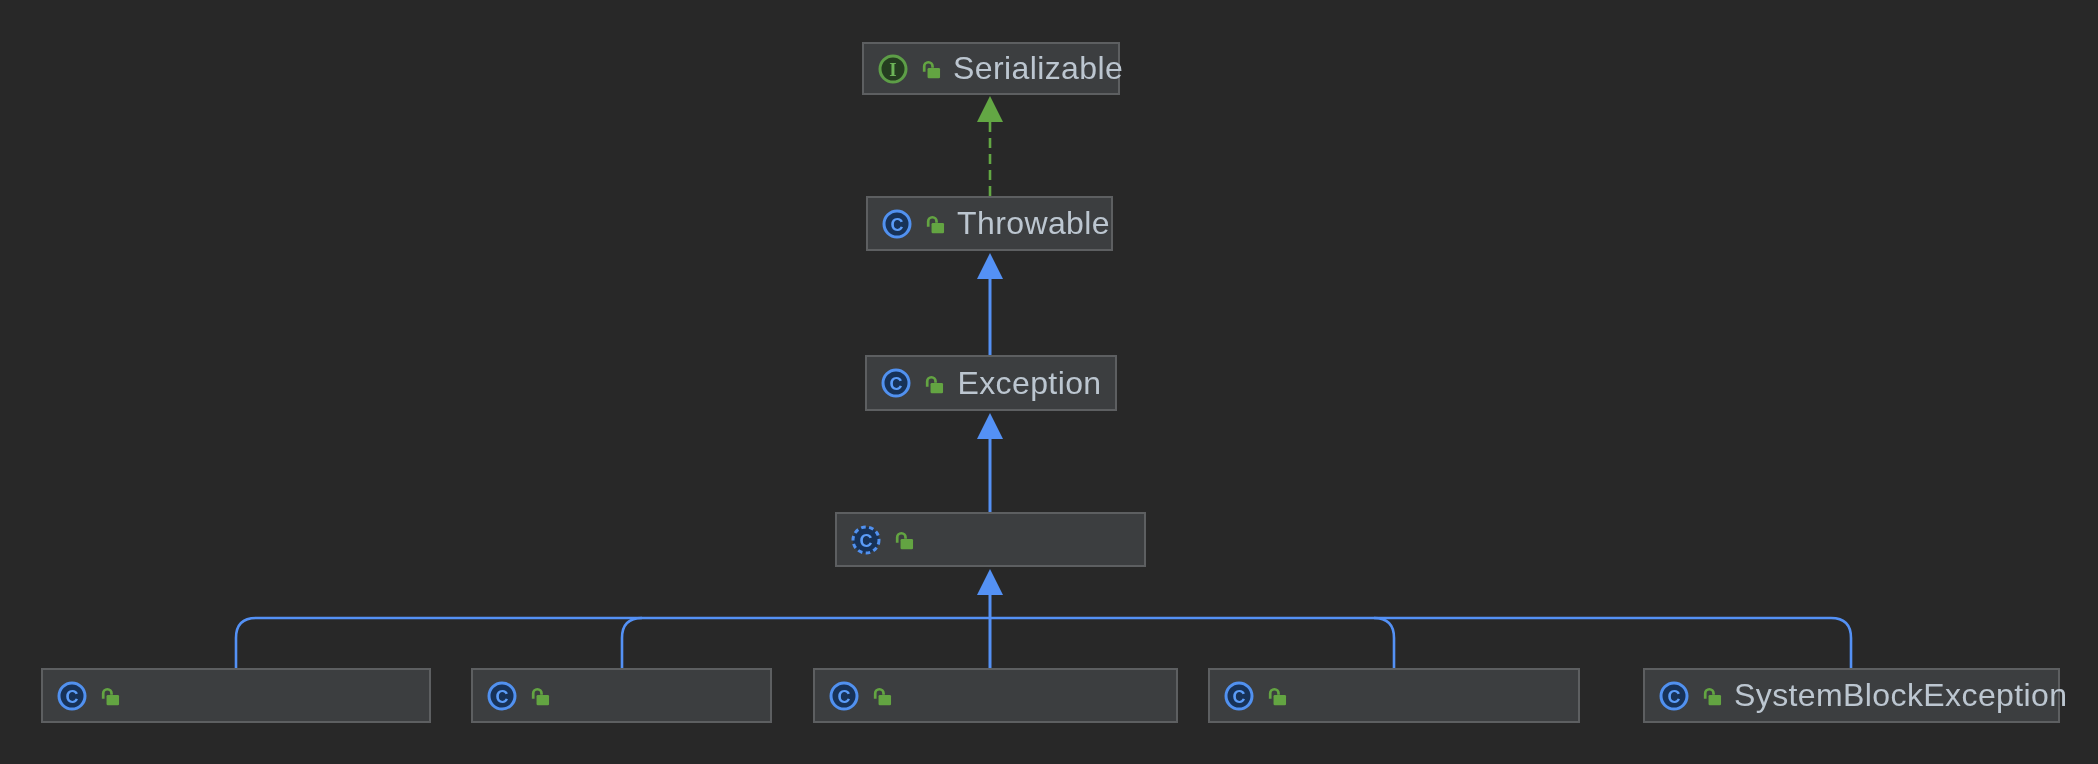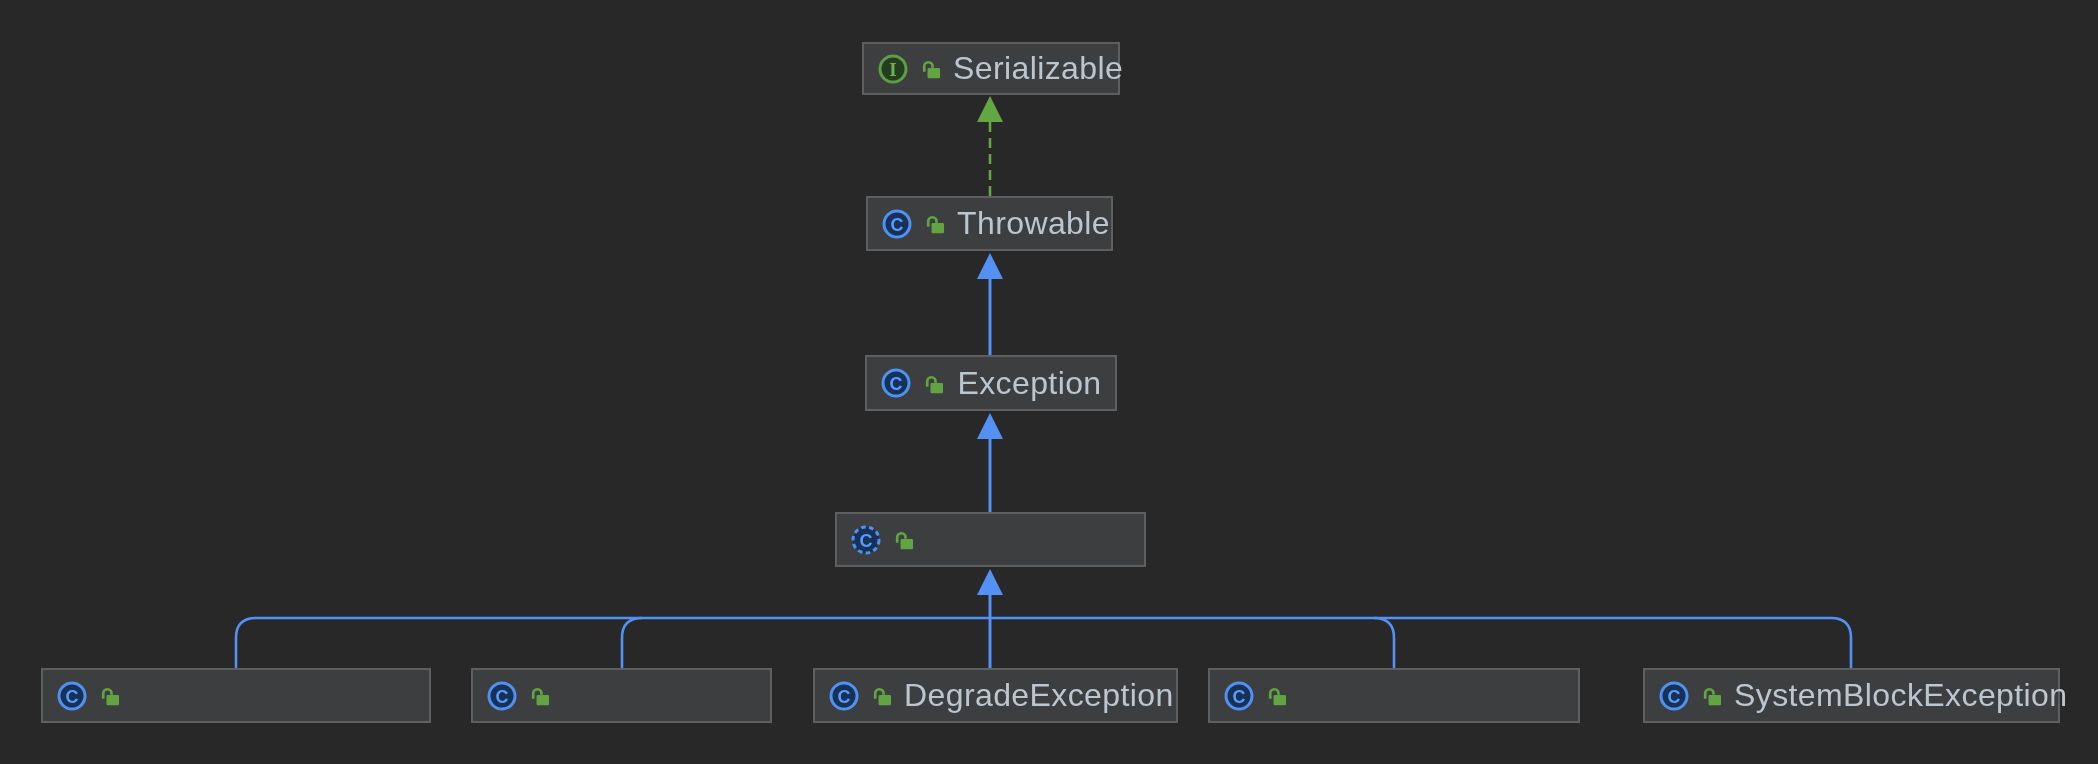--- a/index.html
+++ b/index.html
@@ -172,21 +172,20 @@
 
   <div class="node n-degradeexception">
     <svg class="type-icon" width="34" height="34" viewBox="0 0 34 34">
       <circle cx="17" cy="17" r="13" fill="#173258" stroke="#5191f0" stroke-width="3"></circle>
       <text x="17" y="23.5" text-anchor="middle" class="icon-letter-class">C</text>
     </svg>
     <svg class="lock-icon" width="25" height="25" viewBox="0 0 24 24">
       <path d="M5,15 L5,10 A4,4 0 0 1 13,10 L13,11.3" fill="none" stroke="#63a442" stroke-width="2.6"></path>
       <rect x="8.2" y="11.5" width="12" height="9.8" rx="1.2" fill="#63a442"></rect>
     </svg>
-    <span class="label">DegradeException</span>
   </div>
 
   <div class="node n-authorityexception">
     <svg class="type-icon" width="34" height="34" viewBox="0 0 34 34">
       <circle cx="17" cy="17" r="13" fill="#173258" stroke="#5191f0" stroke-width="3"></circle>
       <text x="17" y="23.5" text-anchor="middle" class="icon-letter-class">C</text>
     </svg>
     <svg class="lock-icon" width="25" height="25" viewBox="0 0 24 24">
       <path d="M5,15 L5,10 A4,4 0 0 1 13,10 L13,11.3" fill="none" stroke="#63a442" stroke-width="2.6"></path>
       <rect x="8.2" y="11.5" width="12" height="9.8" rx="1.2" fill="#63a442"></rect>

